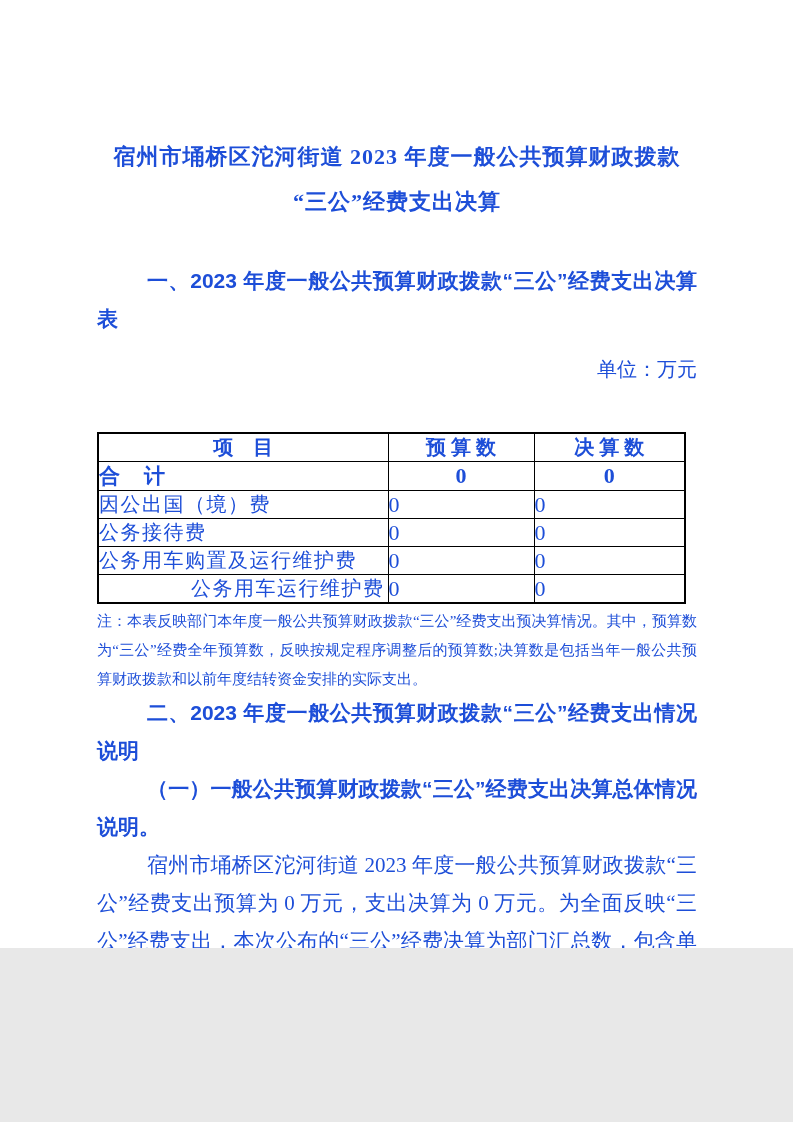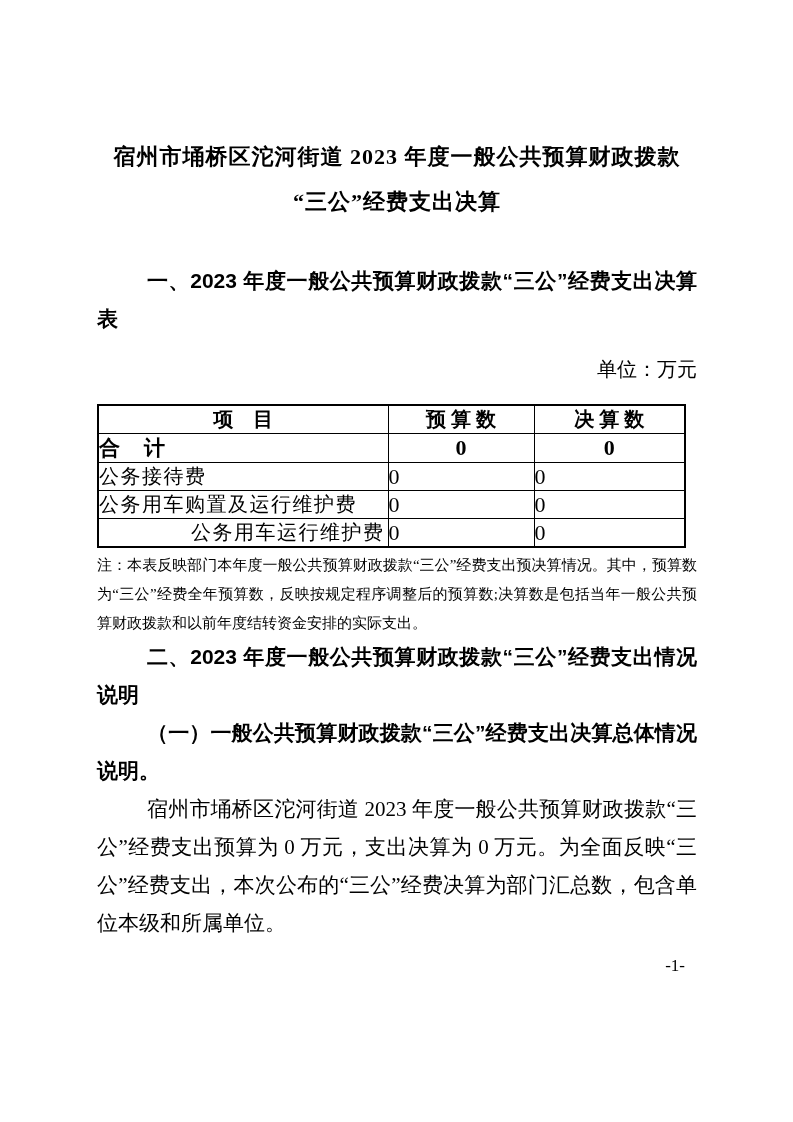--- a/index.html
+++ b/index.html
@@ -1,25 +1,25 @@
 <!DOCTYPE html>
 <html><head>
 <meta charset="utf-8">
 <style>
   html, body { margin: 0; padding: 0; background: #e8e8e8; }
   .page {
     position: relative;
     width: 793px;
-    height: 1122px;
+    height: 948px;
     margin: 0 auto;
     background: #ffffff;
     box-sizing: border-box;
     padding: 134px 96px 0 97px;
     font-family: "Liberation Serif", "DejaVu Serif", serif;
-    color: #000000;
+    color: #1d4ed8;
     overflow: hidden;
   }
   .title-line {
     font-size: 22px;
     font-weight: bold;
     line-height: 45px;
     text-align: center;
     letter-spacing: 1px;
   }
   .sec-heading {
@@ -31,21 +31,21 @@
     text-indent: 50px;
   }
   .sec1 { margin-top: 38px; }
   .unit-line {
     font-size: 20px;
     line-height: 30px;
     text-align: right;
     margin-top: 16px;
   }
   table.santable {
-    margin-top: 20px;
+    margin-top: 48px;
     width: 587px;
     border-collapse: collapse;
     table-layout: fixed;
   }
   table.santable, table.santable th, table.santable td {
     border: 1px solid #000;
   }
   table.santable { border: 2px solid #000; }
   col.c-item  { width: 290px; }
   col.c-budget{ width: 146px; }
@@ -128,20 +128,25 @@
         <th>决 算 数</th>
       </tr>
     </thead>
     <tbody>
       <tr class="total-row">
         <td class="item">合　计</td>
         <td class="num">0</td>
         <td class="num">0</td>
       </tr>
       <tr>
+        <td class="item">因公出国（境）费</td>
+        <td class="num">0</td>
+        <td class="num">0</td>
+      </tr>
+      <tr>
         <td class="item">公务接待费</td>
         <td class="num">0</td>
         <td class="num">0</td>
       </tr>
       <tr>
         <td class="item">公务用车购置及运行维护费</td>
         <td class="num">0</td>
         <td class="num">0</td>
       </tr>
       <tr>

